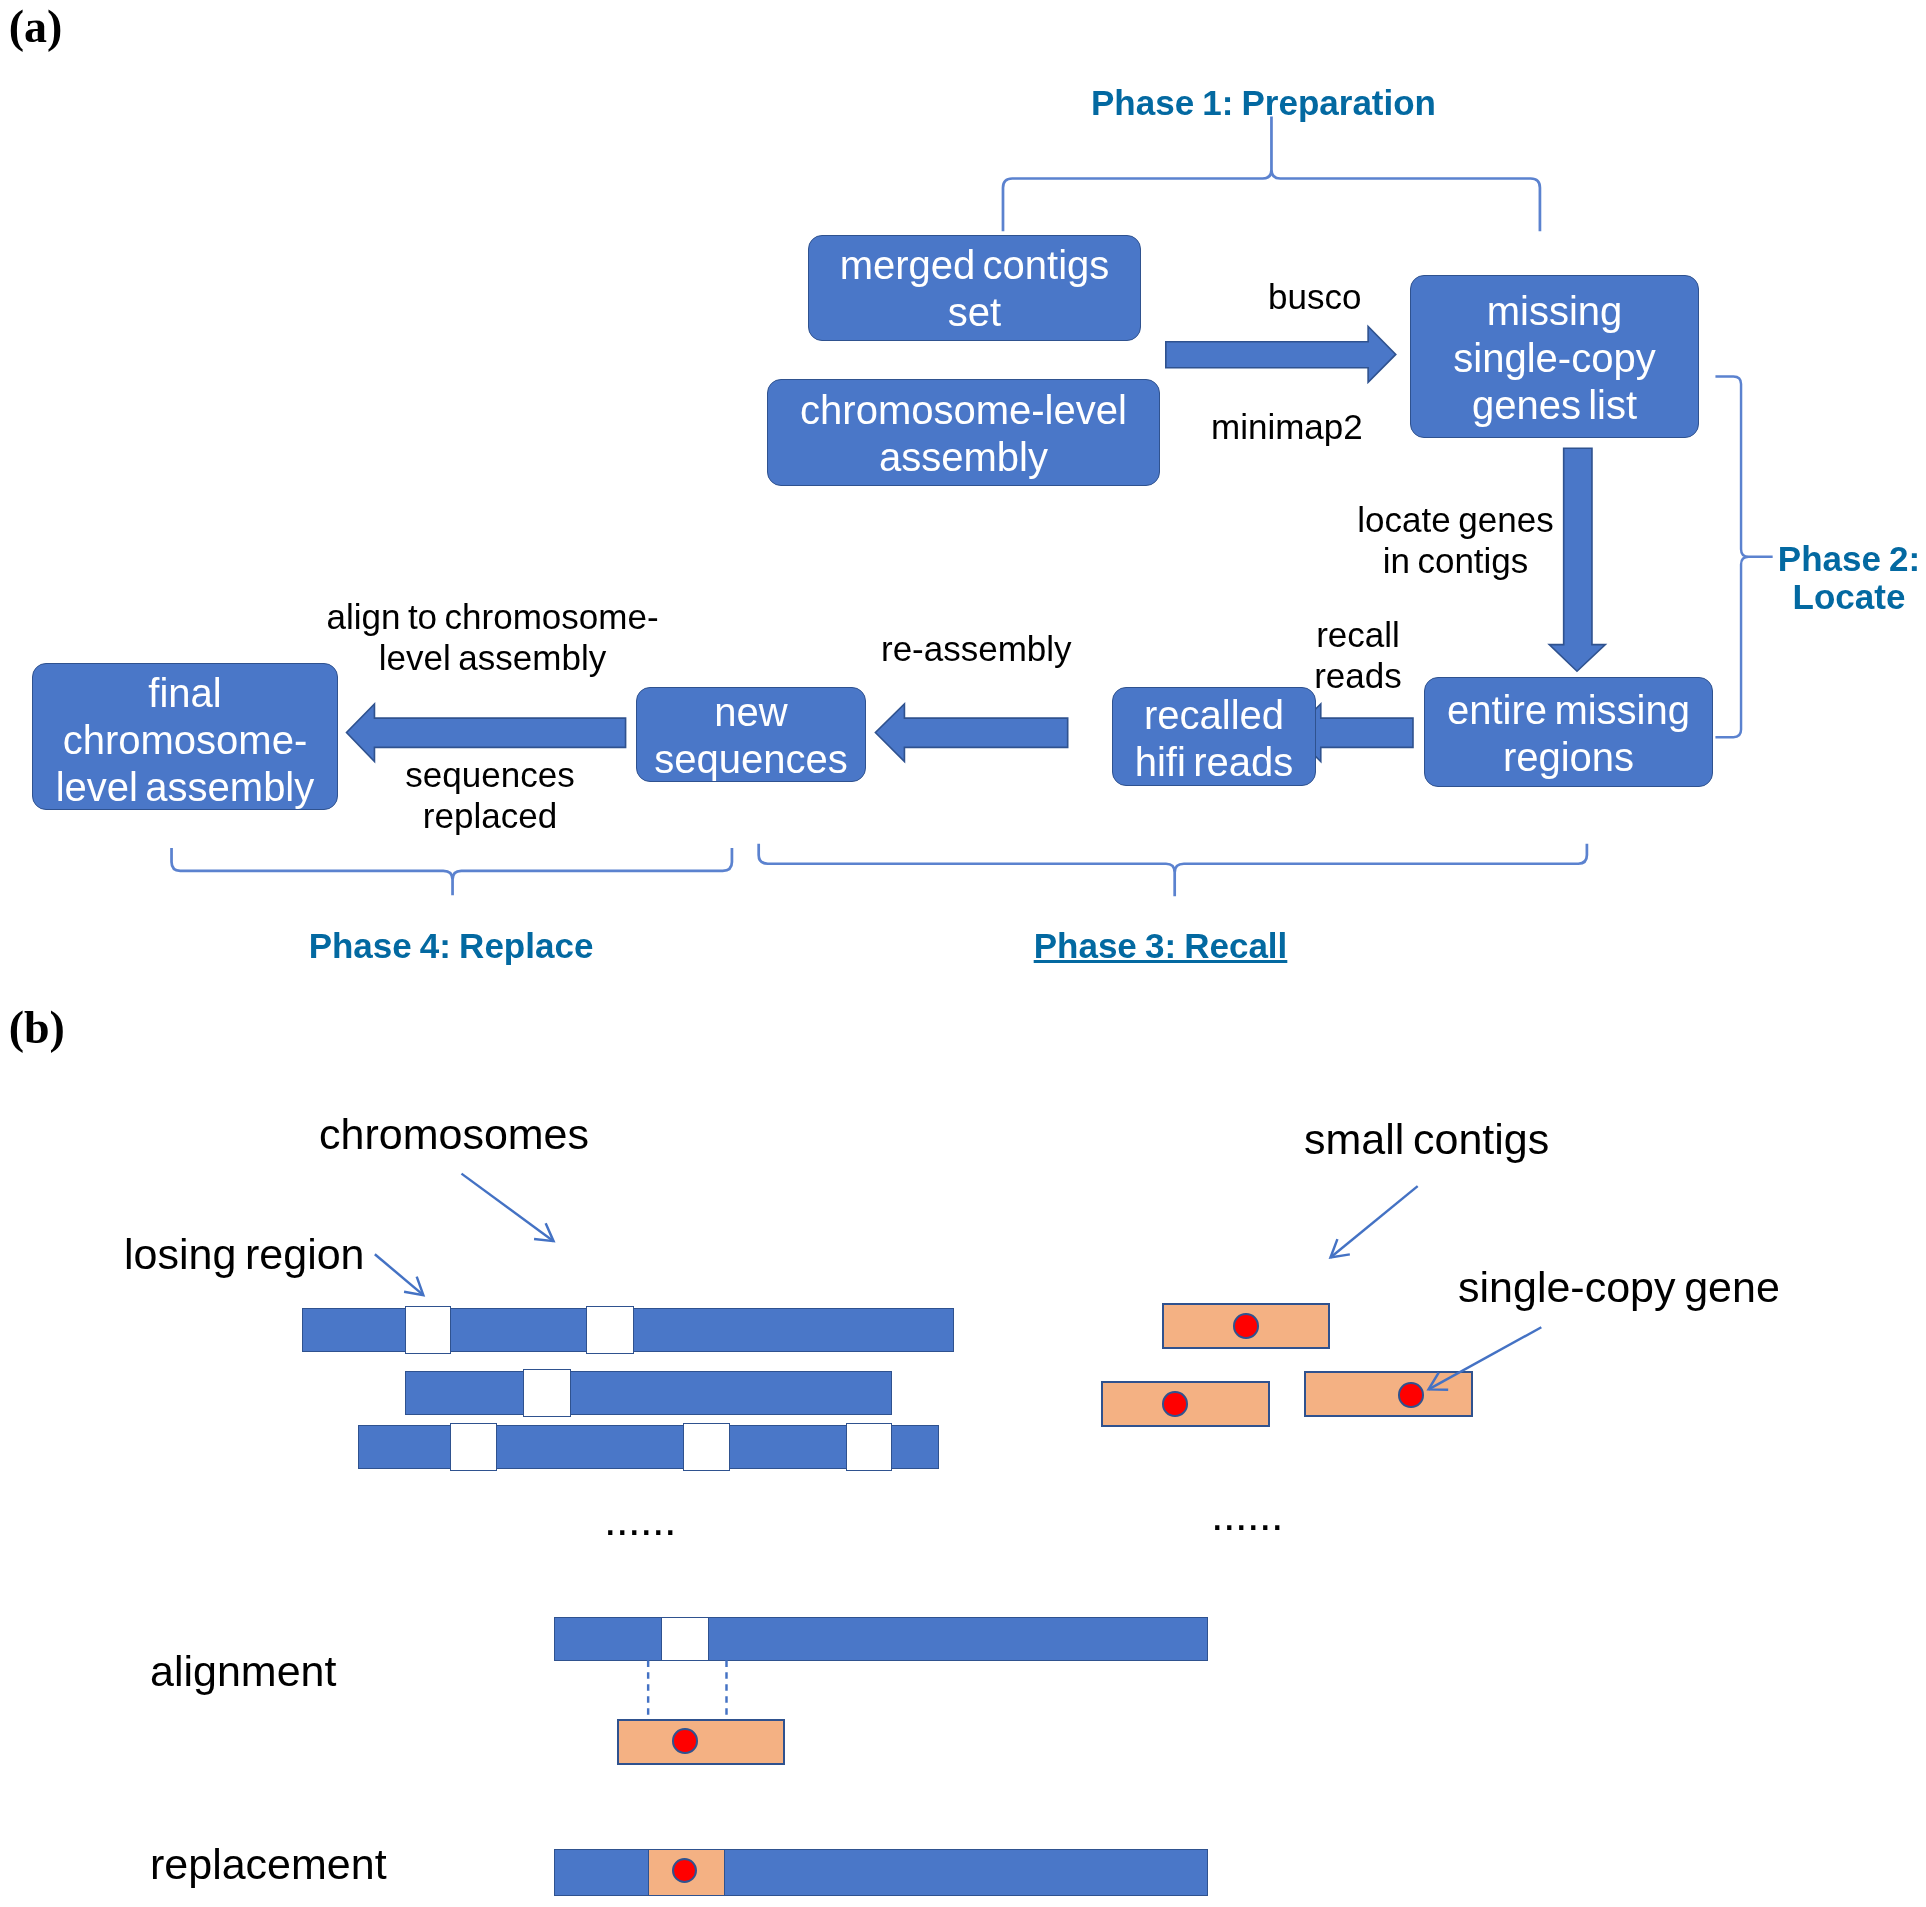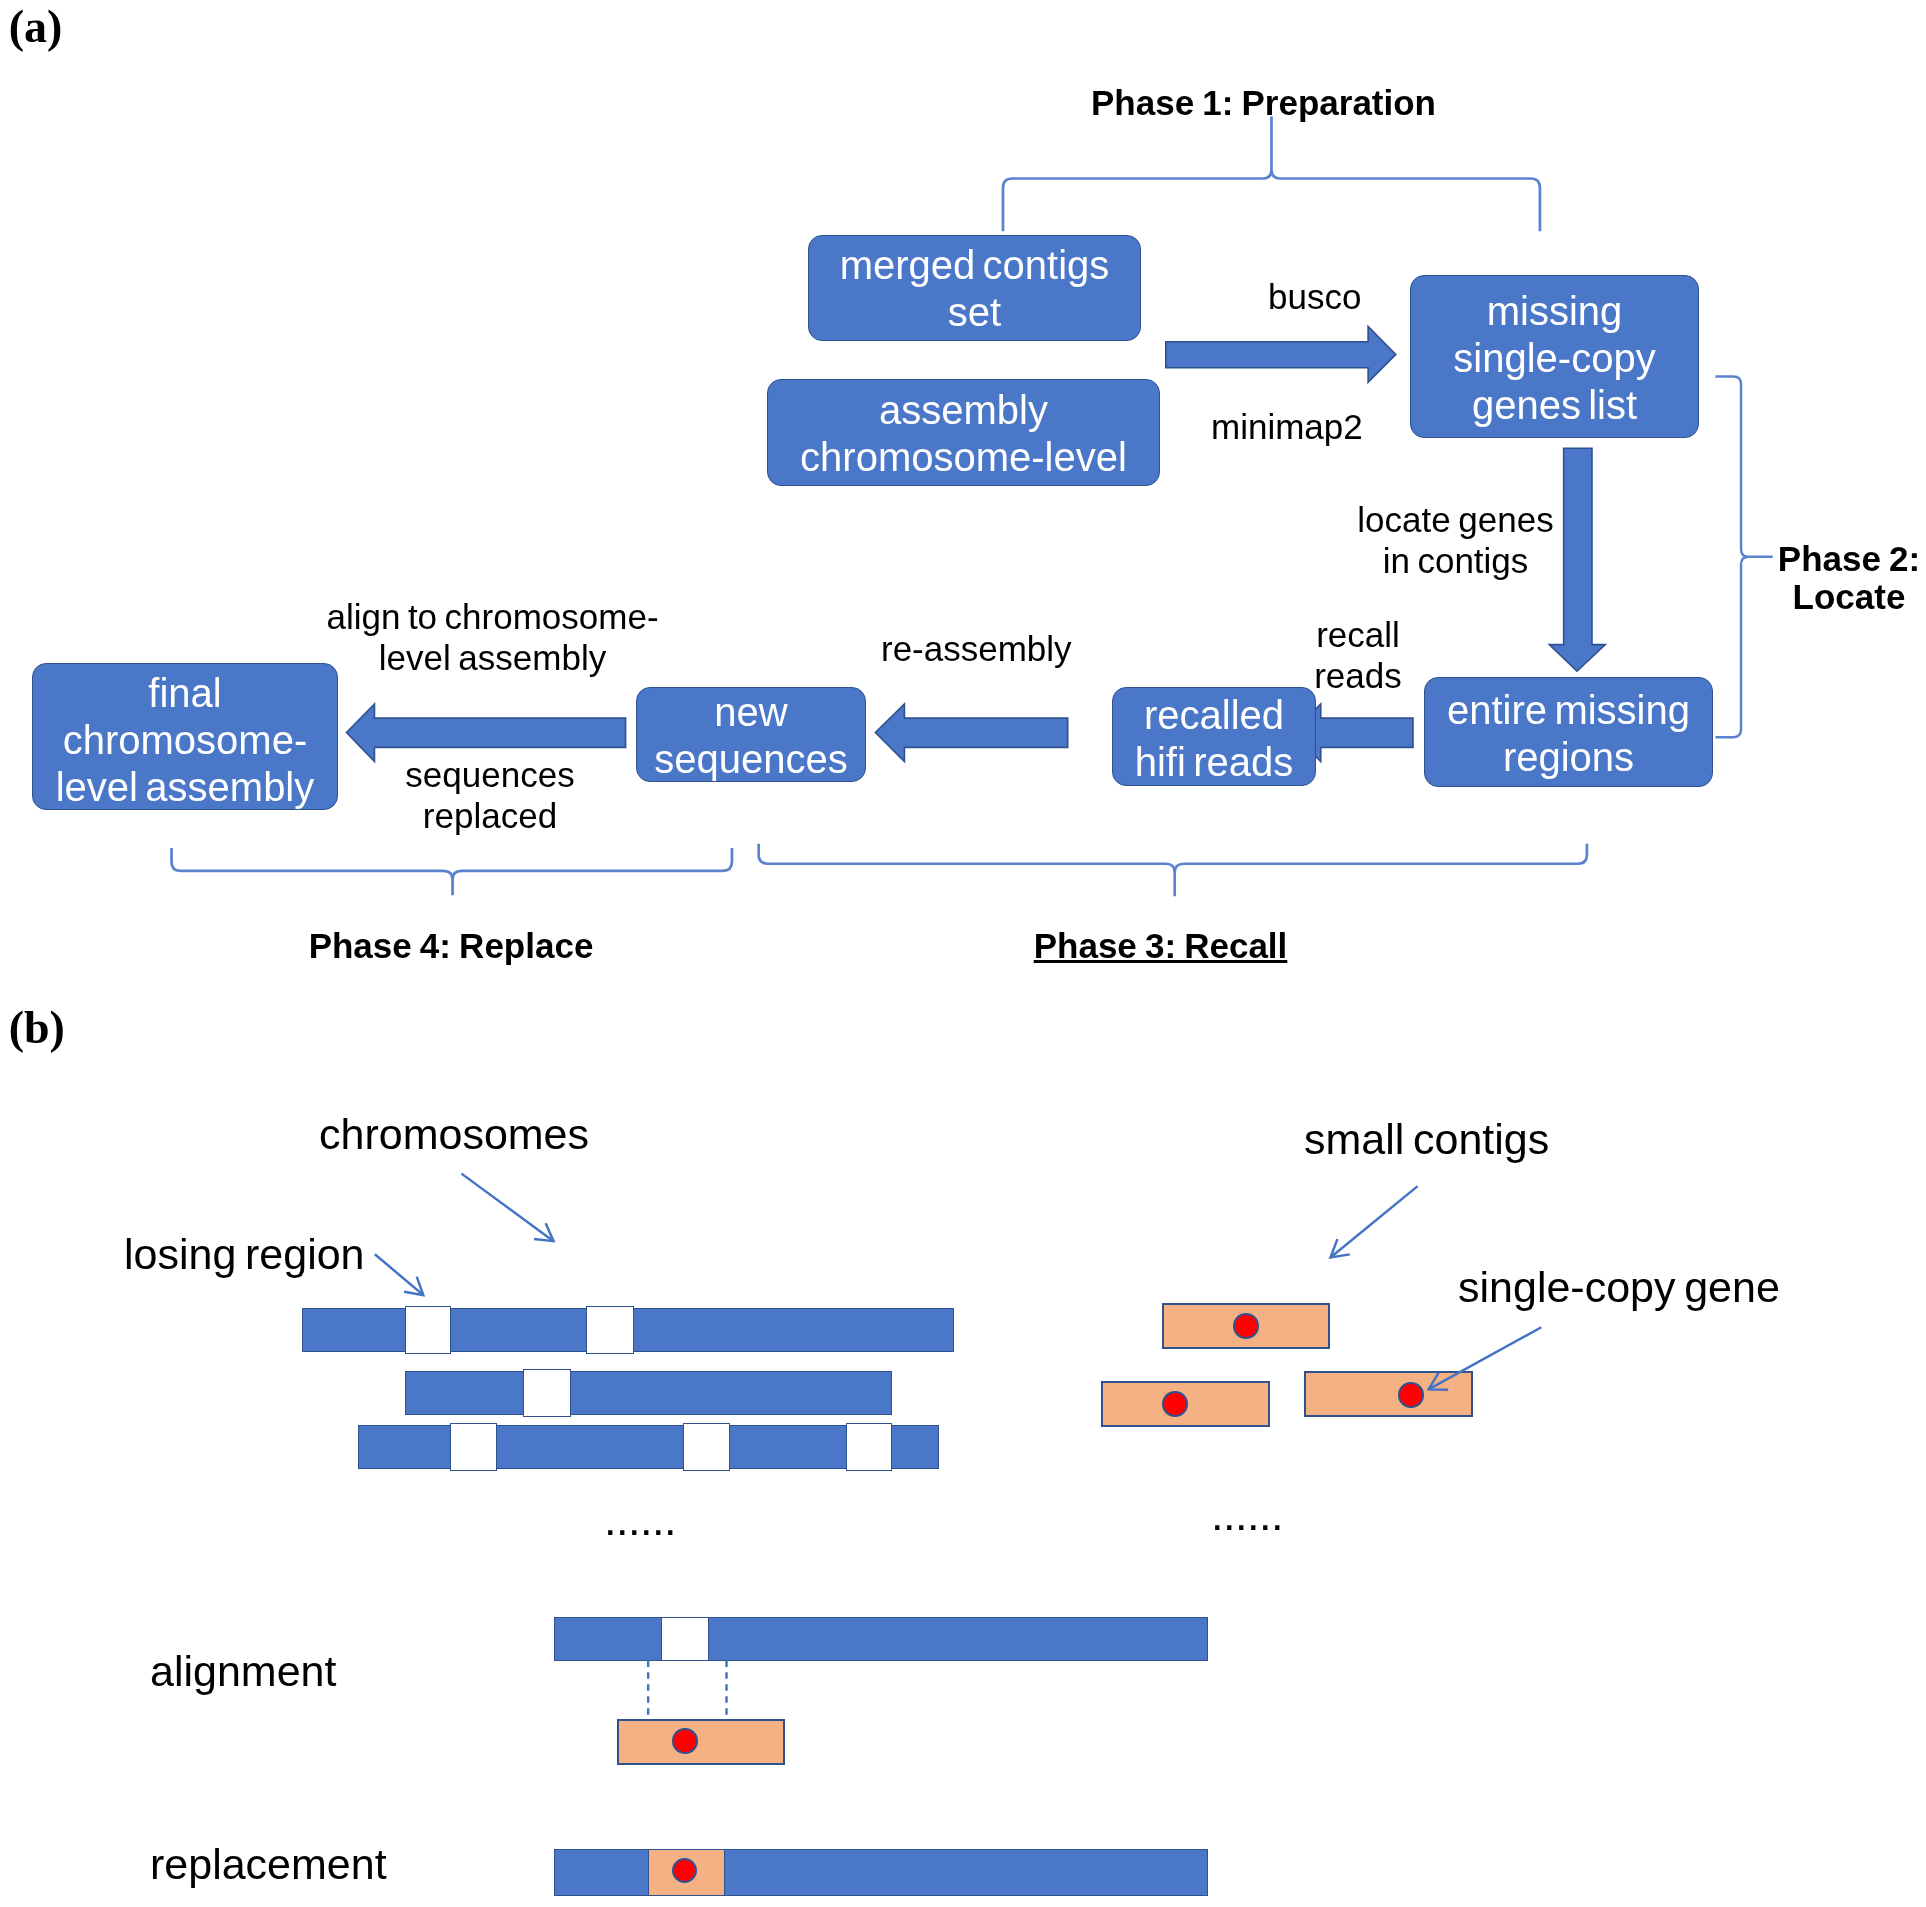--- a/index.html
+++ b/index.html
@@ -11,21 +11,21 @@
                 font-size:46px;line-height:1;}
   
   .pbox{position:absolute;background:#4A77C8;border:1.1px solid #2F528F;border-radius:14px;
         color:#fff;display:flex;align-items:center;justify-content:center;text-align:center;
         font-size:40px;line-height:47px;word-spacing:-3.8px;box-sizing:border-box;}
   
   .lbl{position:absolute;color:#000;font-size:35px;line-height:41px;text-align:center;
        white-space:nowrap;word-spacing:-2.2px;}
   .lbl.ml{white-space:normal;}
   
-  .phase{position:absolute;color:#000000;font-weight:bold;font-size:35px;line-height:39px;
+  .phase{position:absolute;color:#0369a1;font-weight:bold;font-size:35px;line-height:39px;
          text-align:center;white-space:nowrap;word-spacing:-1.6px;}
   
   .blabel{position:absolute;color:#000;font-weight:normal;font-size:43px;line-height:44px;
           white-space:nowrap;word-spacing:-3.3px;}
   .dots{position:absolute;color:#000;font-size:45px;letter-spacing:-0.5px;line-height:1;white-space:nowrap;}
   svg{position:absolute;overflow:visible;}
 </style>
 </head>
 <body>
 
@@ -41,22 +41,22 @@
 
   <div class="pbox" style="left:808px;top:235px;width:333px;height:106px;padding-top:2.2px;">
     <div>
       <div>merged contigs</div>
       <div>set</div>
     </div>
   </div>
 
   <div class="pbox" style="left:767px;top:379px;width:393px;height:107px;padding-top:2.2px;">
     <div>
+      <div>chromosome-level</div>
       <div>assembly</div>
-      <div>chromosome-level</div>
     </div>
   </div>
 
   <div class="lbl" style="left:1268px;top:276px;">busco</div>
   <div class="lbl" style="left:1211px;top:406px;">minimap2</div>
 
   <svg class="abs" style="left:1162px;top:323px;width:240px;height:65px;" viewBox="0 0 440 120" width="240" height="65">
     <path d="M 5.5 34.5 L 379 34.5 L 379 6.5 L 430 58 L 379 109.5 L 379 82.5 L 5.5 82.5 Z" fill="#4A77C8" stroke="#2F528F" stroke-width="3"></path>
   </svg>
 

